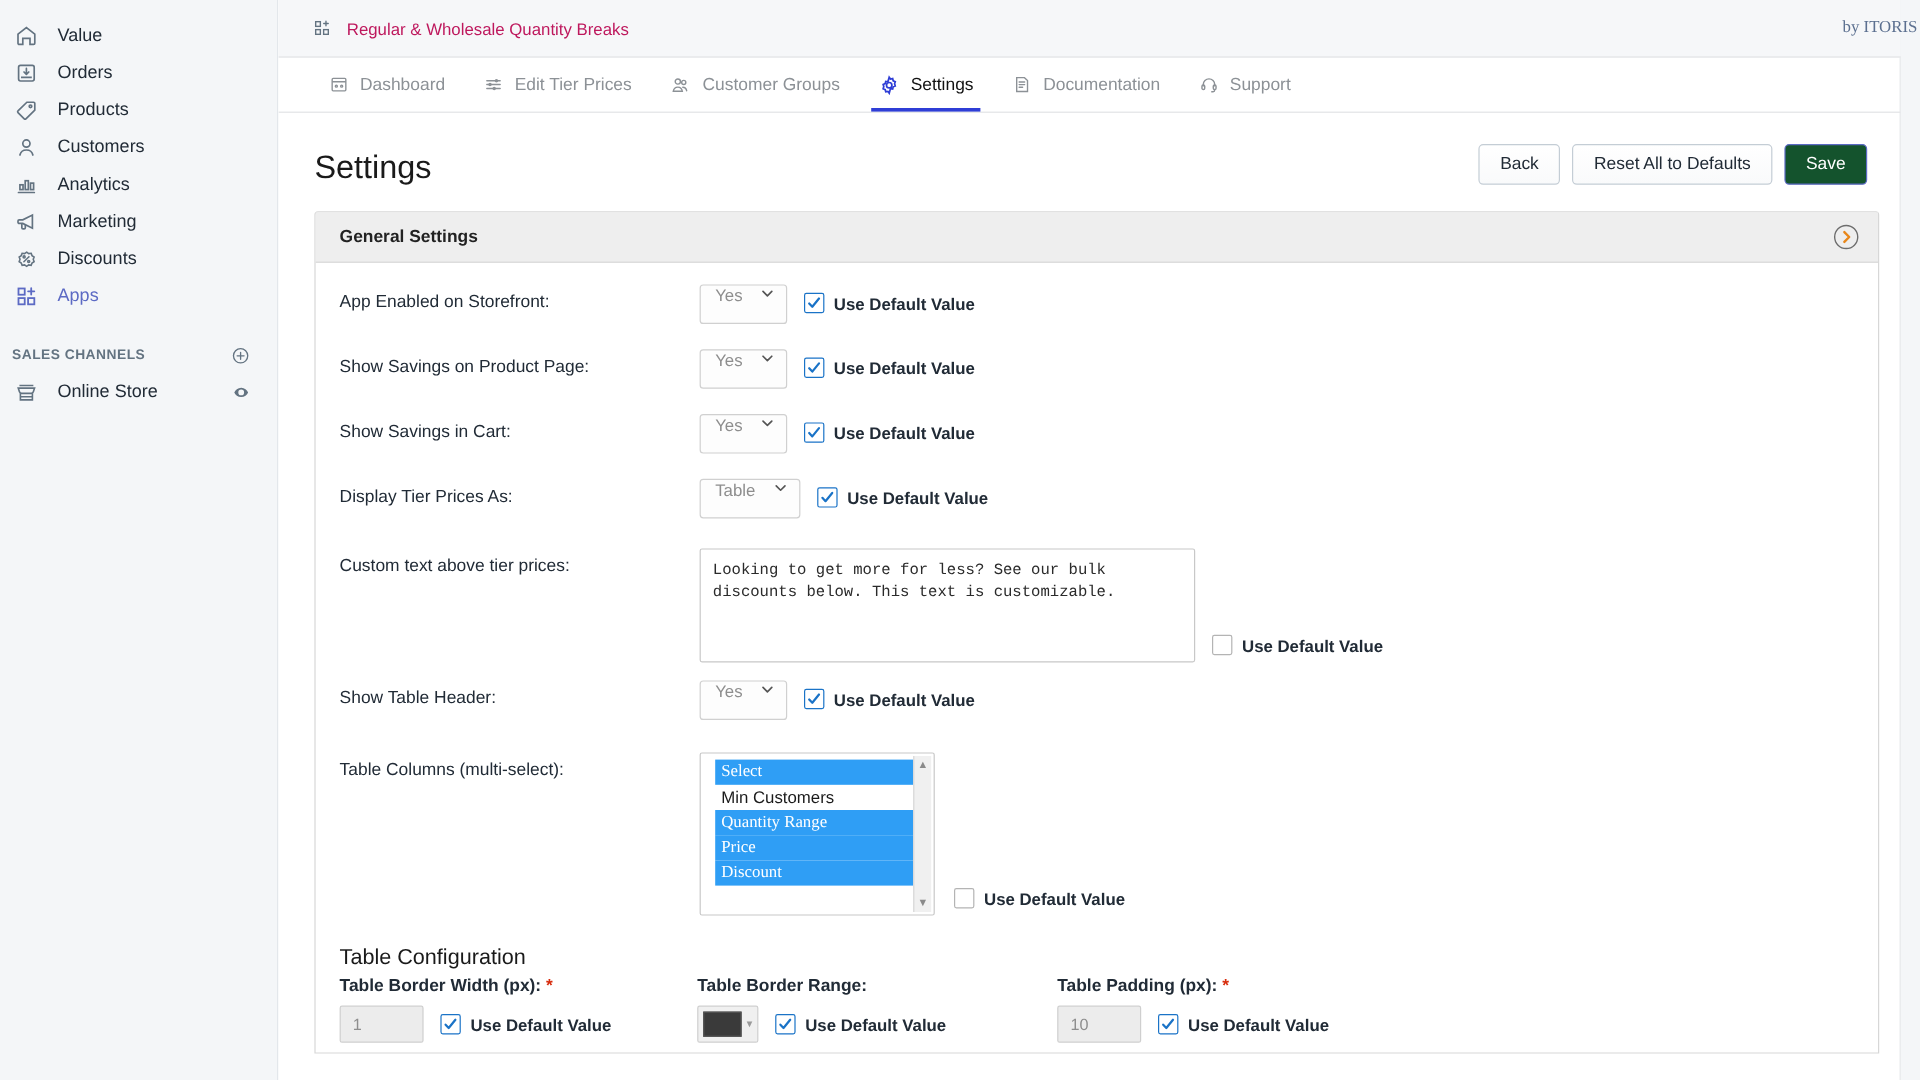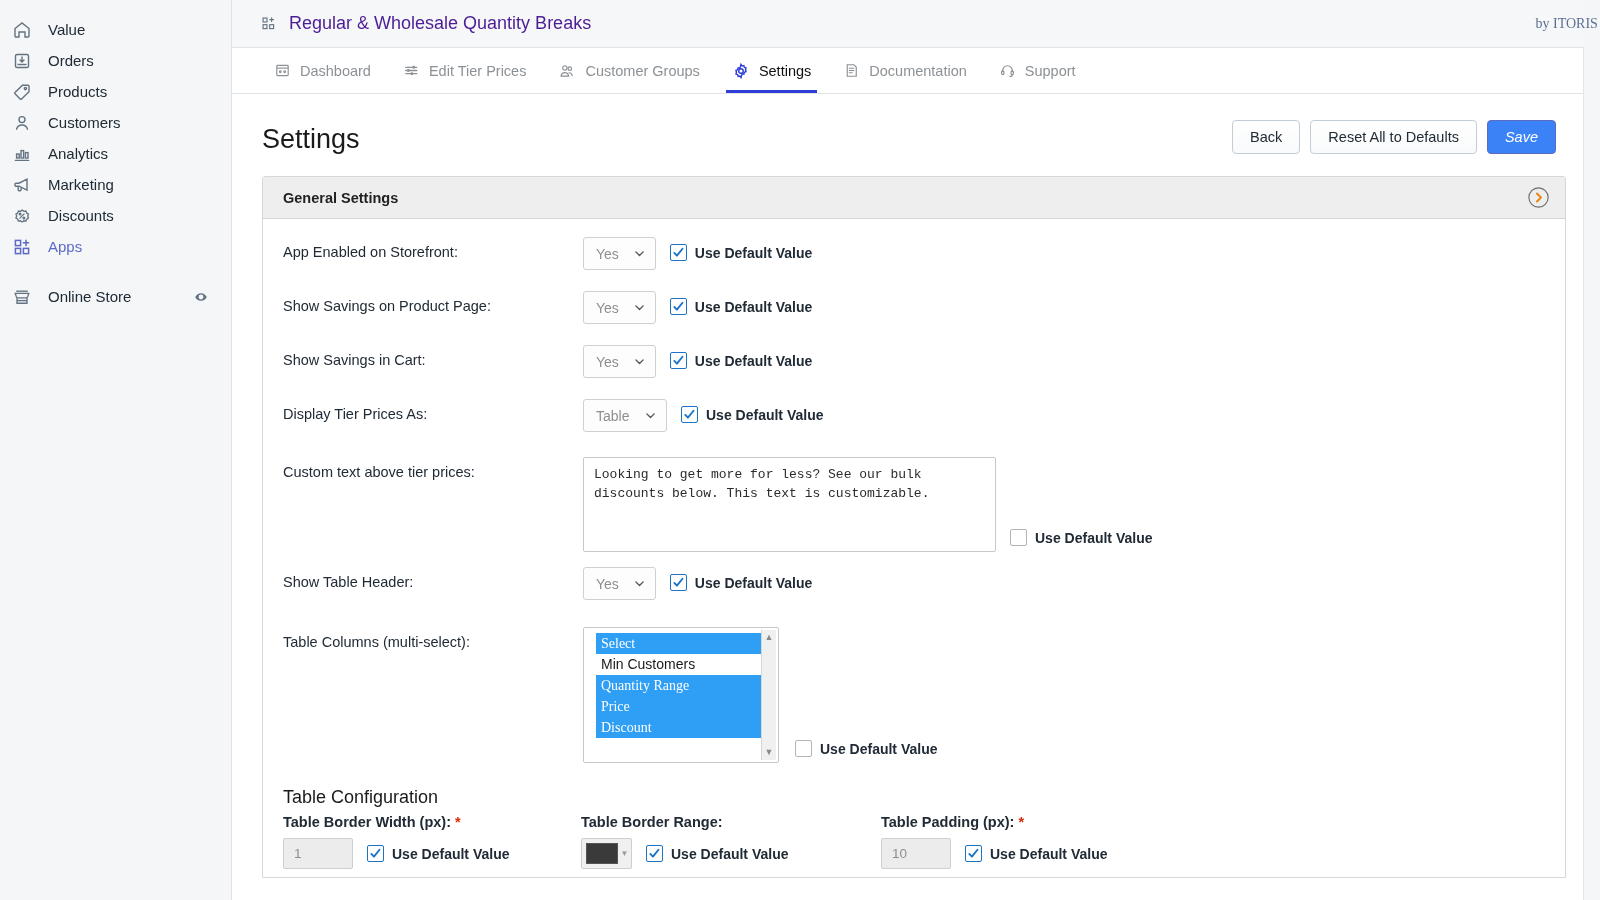--- a/index.html
+++ b/index.html
@@ -86,21 +86,21 @@
     height: 48px;
     background: #f6f7f9;
     border-bottom: 1px solid #e1e3e5;
     display: flex; align-items: center;
     padding: 0 20px 0 28px;
     position: relative;
     width: 1352px;
   }
   .app-header .grid-ico { color: #637381; margin-right: 12px; display:flex; }
   .app-title {
-    font-size: 18px; color: #4c1d95; white-space: nowrap;
+    font-size: 14px; color: #be185d; white-space: nowrap;
   }
   .by-line {
     position: absolute; right: -22px; top: 16px;
     font-family: "Liberation Serif", serif;
     font-size: 14px; color: #5c7090; white-space: nowrap;
   }
 
   .tabbar {
     height: 46px;
     background: #ffffff;
@@ -138,21 +138,21 @@
   .btn-row { display: flex; gap: 10px; align-items: center; }
   .btn {
     height: 34px; padding: 0 17px;
     display: flex; align-items: center; justify-content: center;
     border: 1px solid #c4cdd5; border-radius: 4px;
     background: linear-gradient(180deg,#ffffff,#f9fafb);
     color: #212b36; font-size: 14.5px; white-space: nowrap;
     cursor: pointer;
   }
   .btn.primary {
-    background: #3b82f6; border-color: #5c6ac4; color: #ffffff; font-style: italic;
+    background: #14532d; border-color: #5c6ac4; color: #ffffff;
   }
 
   .panel {
     margin: 22px 18px 0 30px;
     border: 1px solid #d7d7d7;
     border-radius: 3px 3px 0 0;
     background: #ffffff;
   }
   .panel-head {
     height: 42px;
@@ -177,21 +177,21 @@
     line-height: 1.2;
   }
   .fctl { display: flex; align-items: flex-start; }
 
   select.fake, .selbox {
     height: 33px;
     min-width: 72px;
     border: 1px solid #d0d0d0; border-radius: 3px;
     background: #fdfdfd;
     color: #8e8e8e; font-size: 14px;
-    display: flex; align-items: center;
+    display: flex; 
     padding: 0 9px 0 12px;
     cursor: pointer;
   }
   .selbox .sv { flex: 1; white-space: nowrap; }
   .selbox .chev { margin-left: 14px; color: #555; display:flex; }
   .selbox.wide { min-width: 84px; }
 
   .chkwrap { display: flex; align-items: center; margin-left: 14px; padding-top: 7px; text-align: center; }
   .chkwrap.flat { padding-top: 0; }
   .cbox {
@@ -355,20 +355,29 @@
           <rect x="3.4" y="11.4" width="5.2" height="5.2"></rect>
           <rect x="11.4" y="11.4" width="5.2" height="5.2"></rect>
           <path d="M14 3.2v5.2M11.4 5.8h5.2" stroke-linecap="round"></path>
         </svg>
       </span>
       <span class="nav-label">Apps</span>
     </div>
 
     <div class="nav-gap"></div>
 
+    <div class="section-head">
+      <span class="sh-label">SALES CHANNELS</span>
+      <span class="sh-action">
+        <svg width="17" height="17" viewBox="0 0 20 20" fill="none" stroke="currentColor" stroke-width="1.3">
+          <circle cx="10" cy="10" r="7"></circle>
+          <path d="M10 6.6v6.8M6.6 10h6.8" stroke-linecap="round"></path>
+        </svg>
+      </span>
+    </div>
 
     <div class="channel-item">
       <span class="ico">
         <svg width="20" height="20" viewBox="0 0 20 20" fill="none" stroke="currentColor" stroke-width="1.35">
           <path d="M3.2 6.4h13.6l-1 3a2 2 0 0 1-1.9 1.4H6.1A2 2 0 0 1 4.2 9.4z"></path>
           <path d="M4.2 4.2h11.6"></path>
           <path d="M5 11v5.2h10V11"></path>
           <path d="M5 13.6h10"></path>
         </svg>
       </span>

